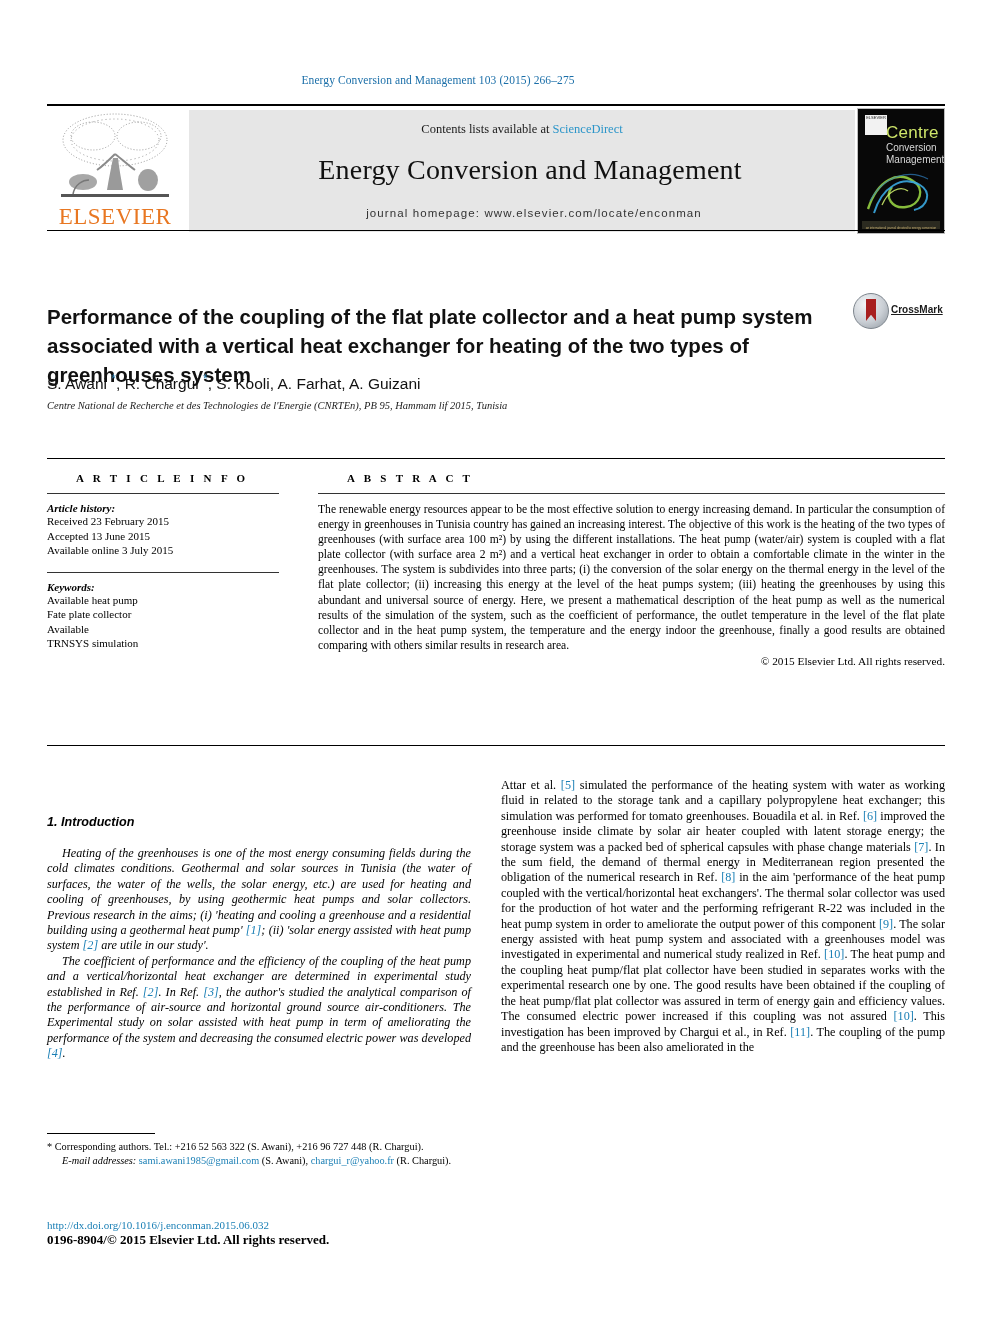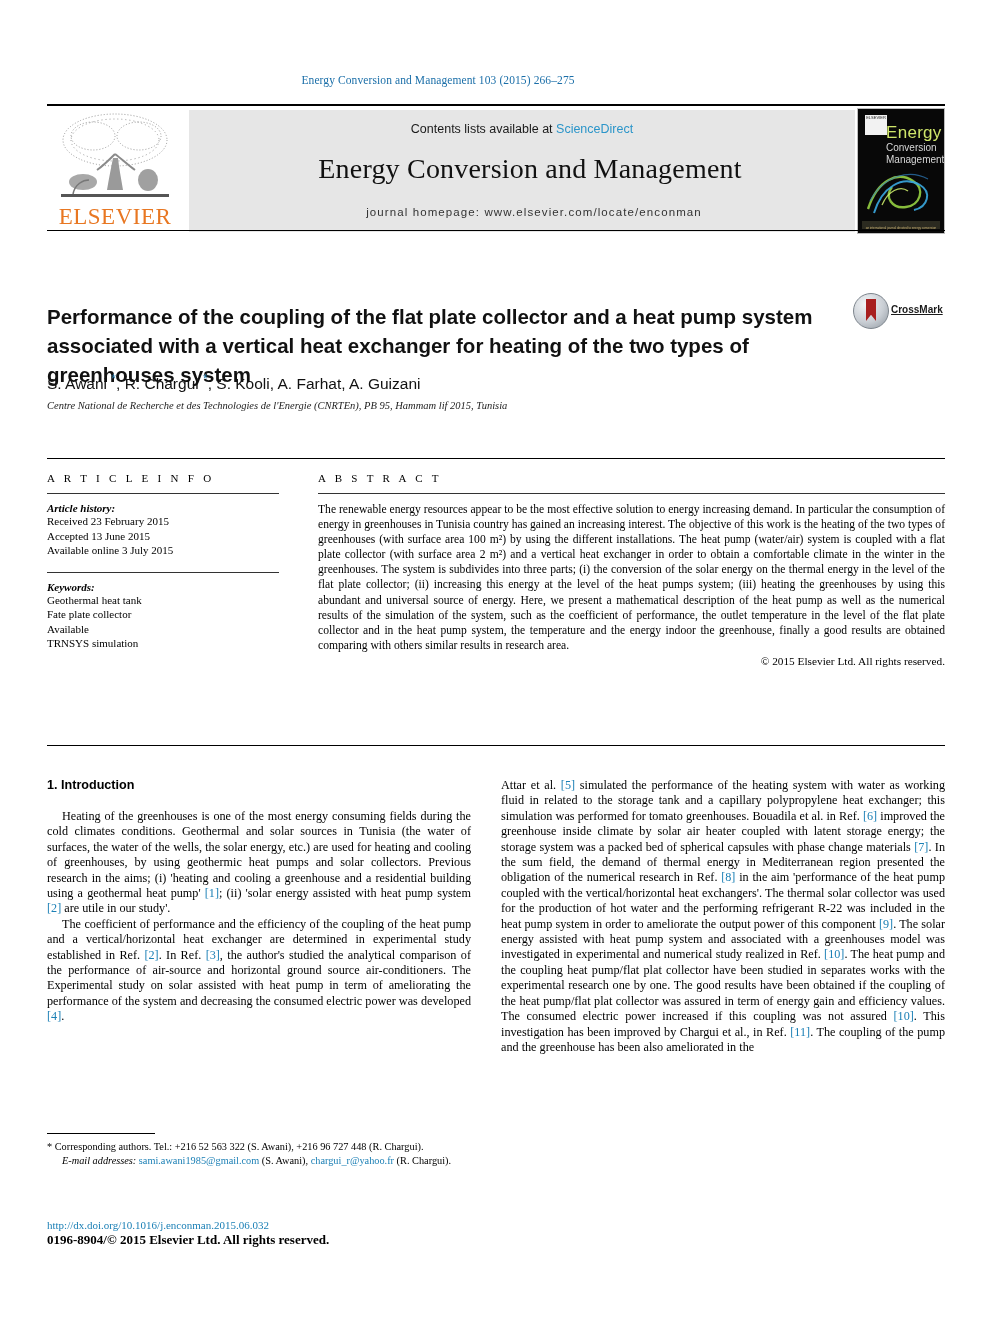--- a/index.html
+++ b/index.html
@@ -65,21 +65,21 @@
   }
   .journal-band {
     position: absolute;
     left: 142px; top: 4px;
     width: 666px; height: 122px;
     background: #e6e6e6;
     text-align: center;
   }
   .contents-line {
     margin-top: 12px;
-    font-family: Liberation Sans, sans-serif;
+    font-family: Liberation Serif, serif;
     font-size: 12.5px;
     color: #1a1a1a;
   }
   .contents-line .sd {
     color: #2b95c9;
   }
   .journal-name {
     margin-top: 17px;
     font-family: "Liberation Serif", serif;
     font-size: 28px;
@@ -225,23 +225,24 @@
     left: 47px; top: 472px;
     width: 232px;
   }
   .abs-col {
     position: absolute;
     left: 318px; top: 472px;
     width: 627px;
   }
   .sec-head {
     font-family: "Liberation Serif", serif;
-    font-weight: normal;
+    font-weight: bold;
     font-size: 11px;
     letter-spacing: 3.3px;
+    margin-left: 29px;
   }
   .thin-rule {
     border-top: 1px solid #333;
     margin: 9px 0 8px 0;
   }
   .info-sub {
     font-style: italic;
     font-size: 11px;
     font-weight: bold;
   }
@@ -264,22 +265,23 @@
   .info-rule-bottom {
     position: absolute;
     left: 47px; top: 745px;
     width: 898px;
     border-top: 1px solid #000;
   }
 
   
   .body-left {
     position: absolute;
-    left: 47px; top: 778px;
+    left: 47px; top: 815px;
     width: 424px;
+    font-style: italic;
   }
   .body-right {
     position: absolute;
     left: 501px; top: 778px;
     width: 444px;
   }
   .body-head {
     font-family: "Liberation Sans", sans-serif;
     font-weight: bold;
     font-size: 12.6px;
@@ -371,21 +373,21 @@
         <rect width="86" height="124" fill="#080808"></rect>
         <path d="M10 100 C20 70 40 62 55 72 C68 80 62 96 48 98 C34 100 26 88 34 78" stroke="#8ec63f" stroke-width="2.4" fill="none" opacity="0.95"></path>
         <path d="M16 104 C24 78 44 66 62 76 C74 83 70 98 56 101" stroke="#3aa9e0" stroke-width="2" fill="none" opacity="0.9"></path>
         <path d="M24 96 C30 82 42 76 50 82" stroke="#c9e86a" stroke-width="1.3" fill="none" opacity="0.9"></path>
         <path d="M12 92 C26 66 52 60 70 70" stroke="#2f7fc1" stroke-width="1.2" fill="none" opacity="0.7"></path>
         <rect x="4" y="112" width="78" height="8" fill="#2b2a20"></rect>
       </svg>
       <div class="cover-logo">
         <span>ELSEVIER</span>
       </div>
-      <div class="cover-title1">Energy</div>
+      <div class="cover-title1">Centre</div>
       <div class="cover-title2">Conversion</div>
       <div class="cover-title3">Management</div>
       <div class="cover-footer">an international journal devoted to energy conversion</div>
     </div>
   </div>
 
   <div class="title-rule"></div>
 
   <h1 class="article-title">Performance of the coupling of the flat plate collector and a heat pump system associated with a vertical heat exchanger for heating of the two types of greenhouses system</h1>
 
@@ -406,21 +408,21 @@
   <div class="info-col">
     <div class="sec-head">A R T I C L E   I N F O</div>
     <div class="thin-rule"></div>
     <div class="info-sub">Article history:</div>
     <div class="info-line">Received 23 February 2015</div>
     <div class="info-line">Accepted 13 June 2015</div>
     <div class="info-line">Available online 3 July 2015</div>
     <div class="thin-rule" style="margin-top:14px"></div>
     <div class="kw-block">
       <div class="info-sub">Keywords:</div>
-      <div class="info-line">Geothermal heat tank</div>
+      <div class="info-line">Available heat pump</div>
       <div class="info-line">Fate plate collector</div>
       <div class="info-line">Available</div>
       <div class="info-line">TRNSYS simulation</div>
     </div>
   </div>
 
   <div class="abs-col">
     <div class="sec-head">A B S T R A C T</div>
     <div class="thin-rule"></div>
     <div class="abstract-text">The renewable energy resources appear to be the most effective solution to energy increasing demand. In particular the consumption of energy in greenhouses in Tunisia country has gained an increasing interest. The objective of this work is the heating of the two types of greenhouses (with surface area 100 m²) by using the different installations. The heat pump (water/air) system is coupled with a flat plate collector (with surface area 2 m²) and a vertical heat exchanger in order to obtain a comfortable climate in the winter in the greenhouses. The system is subdivides into three parts; (i) the conversion of the solar energy on the thermal energy in the level of the flat plate collector; (ii) increasing this energy at the level of the heat pumps system; (iii) heating the greenhouses by using this abundant and universal source of energy. Here, we present a mathematical description of the heat pump as well as the numerical results of the simulation of the system, such as the coefficient of performance, the outlet temperature in the level of the flat plate collector and in the heat pump system, the temperature and the energy indoor the greenhouse, finally a good results are obtained comparing with others similar results in research area.</div>

